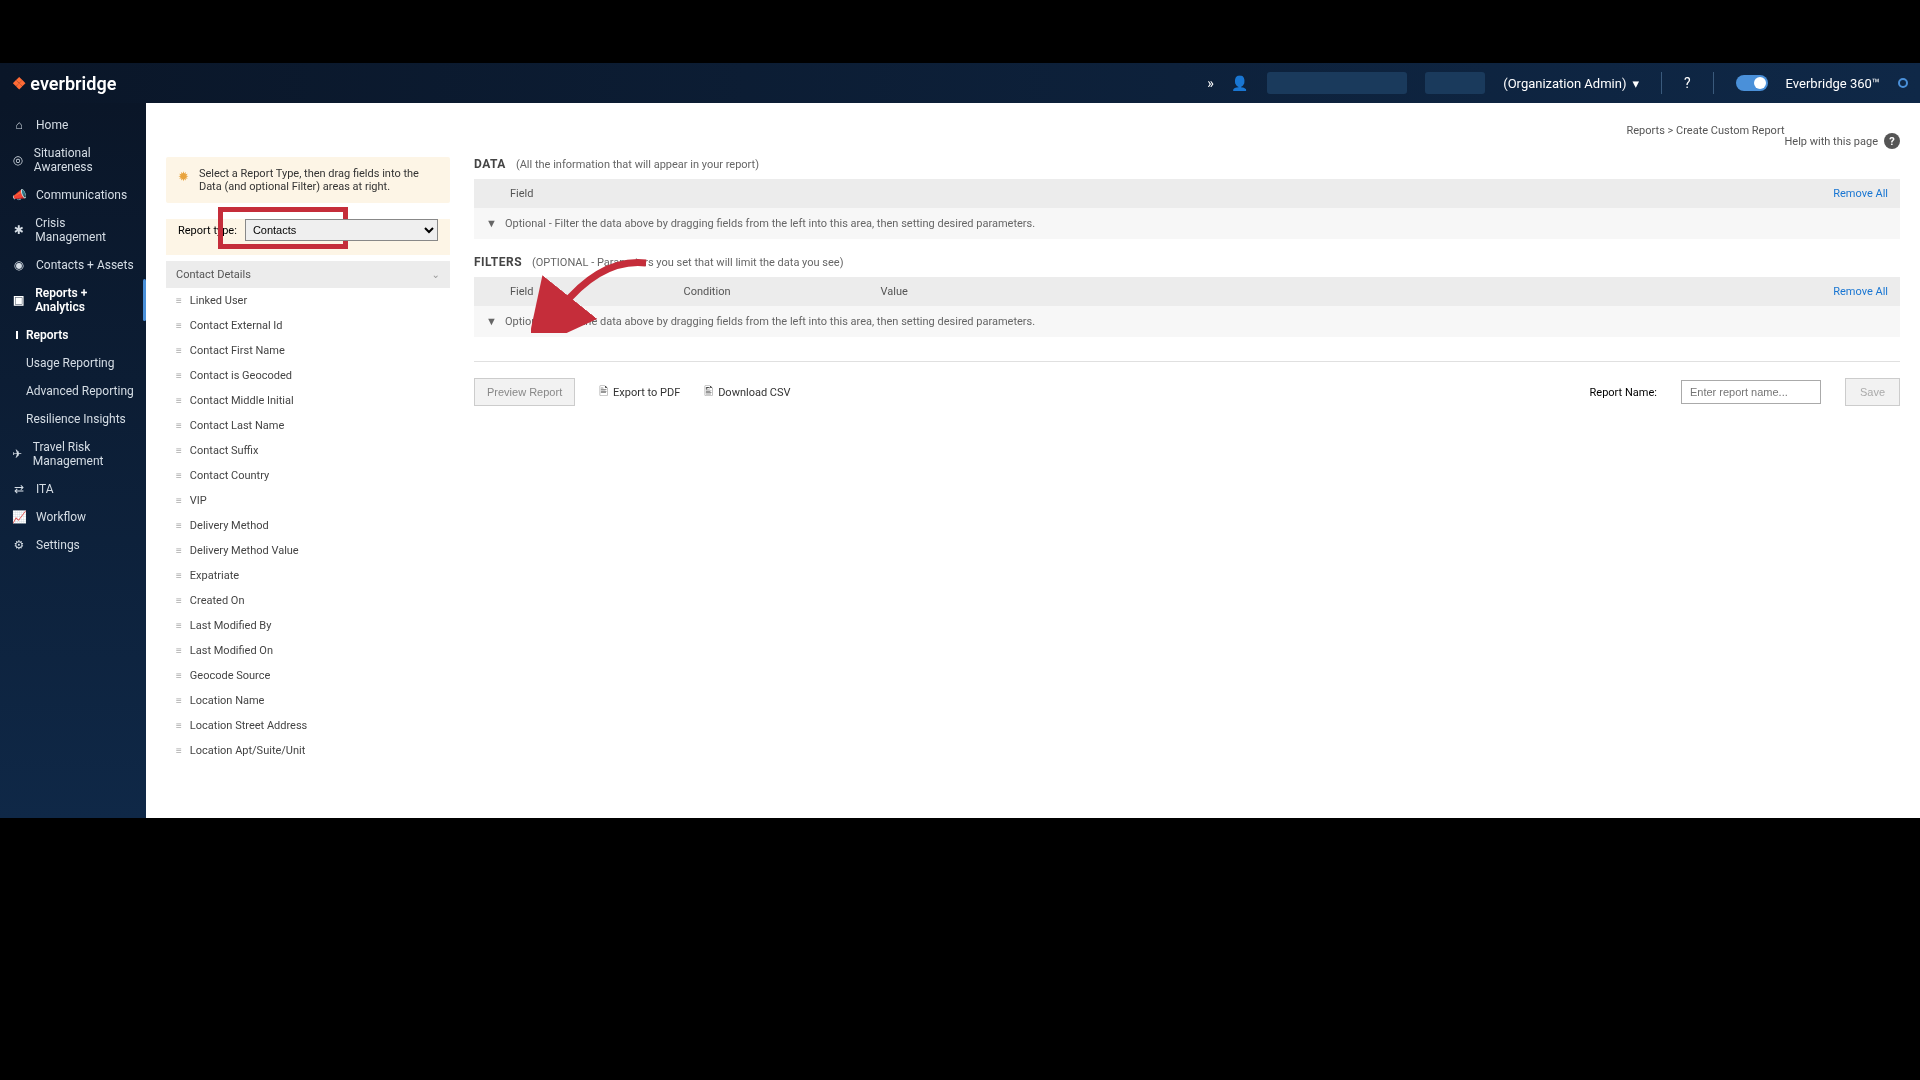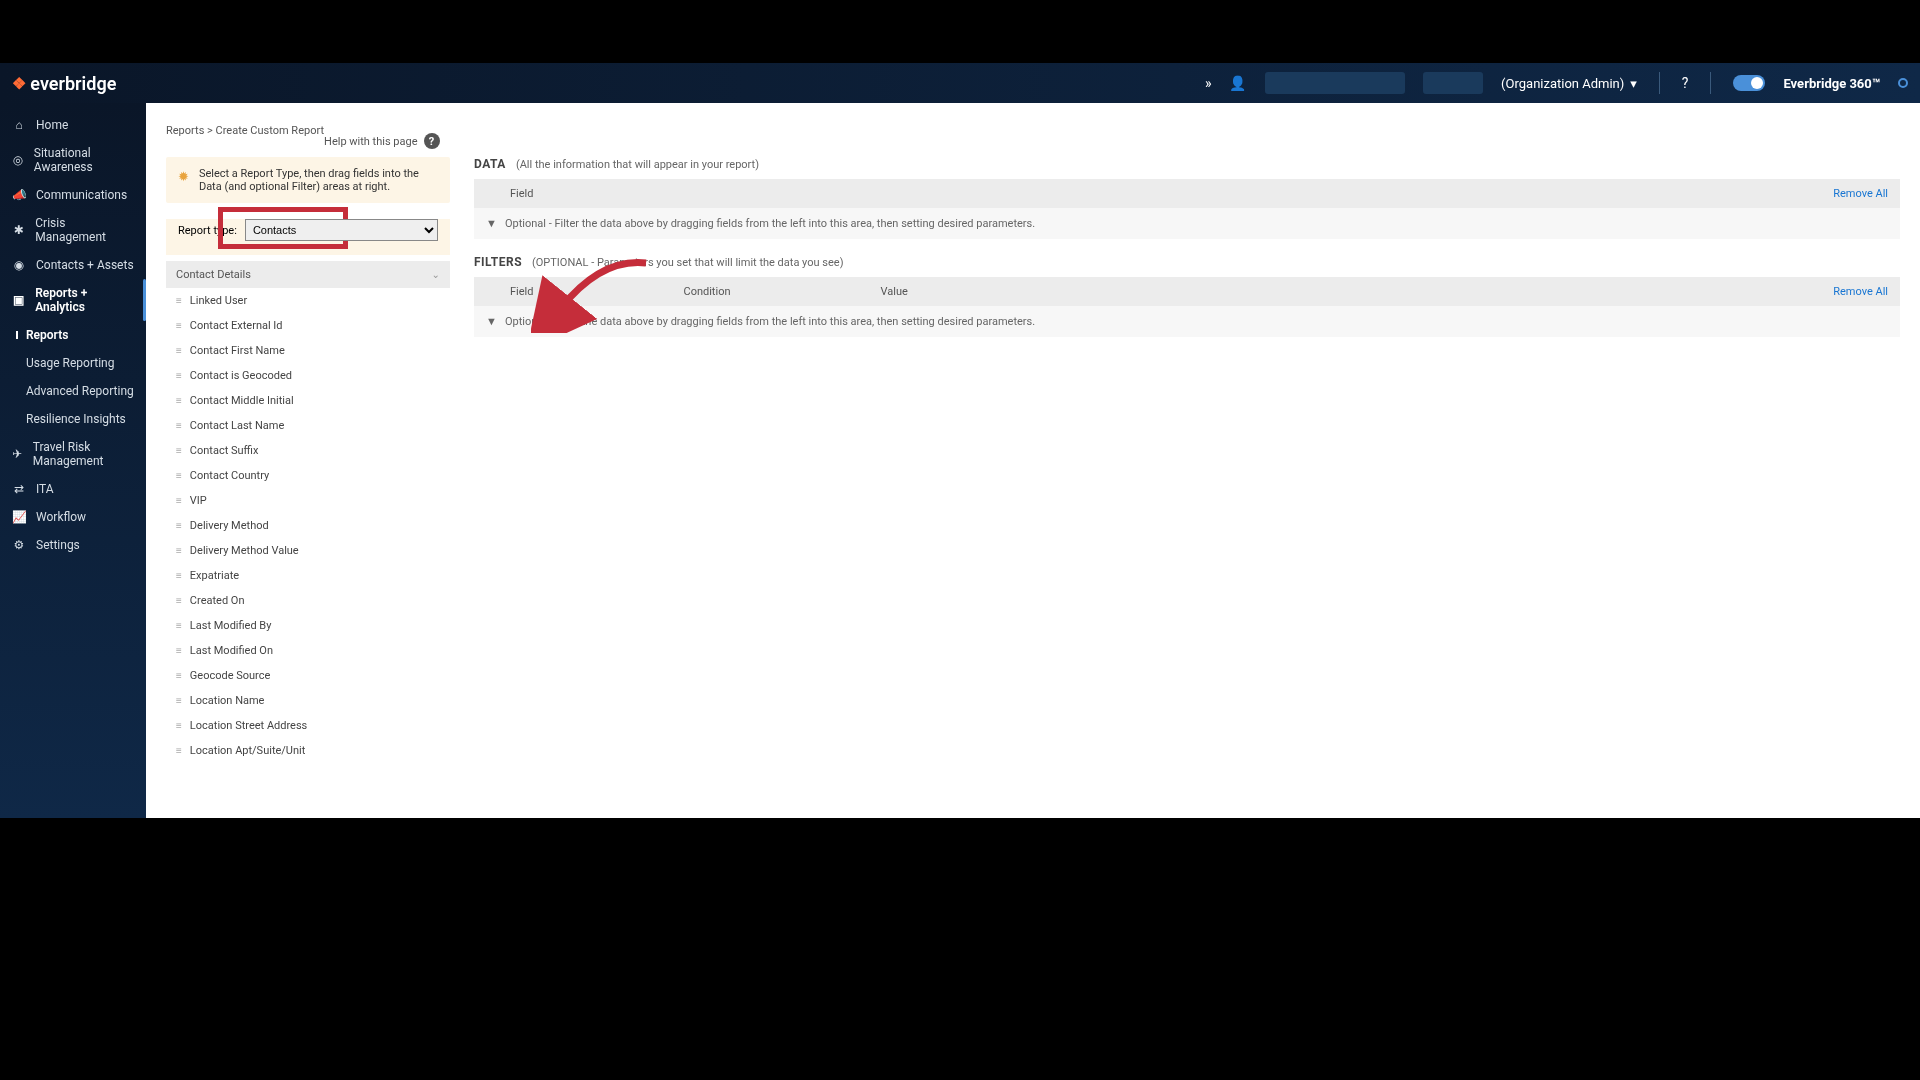--- a/index.html
+++ b/index.html
@@ -13,37 +13,37 @@
 .top-spacer { flex: 1; }
 .top-icons { display: flex; align-items: center; gap: 18px; }
 .top-icon { color: #fff; cursor: pointer; font-size: 14px; }
 .blur-box { background: #1a3a5c; border-radius: 3px; height: 22px; }
 .blur-box.w1 { width: 140px; }
 .blur-box.w2 { width: 60px; }
 .org-admin { font-size: 13px; display: flex; align-items: center; gap: 6px; cursor: pointer; }
 .divider { width: 1px; height: 22px; background: #3a5a7c; margin: 0 4px; }
 .toggle { width: 32px; height: 16px; background: #4a90d9; border-radius: 10px; position: relative; cursor: pointer; }
 .toggle::after { content: ''; position: absolute; width: 12px; height: 12px; background: #fff; border-radius: 50%; top: 2px; right: 2px; }
-.eb360 { font-size: 13px; font-weight: 700; }
+.eb360 { font-size: 13px; font-weight: 400; }
 .status-dot { width: 10px; height: 10px; border-radius: 50%; border: 2px solid #4a90d9; }
 
 .body-row { display: flex; flex: 1; min-height: 0; }
 .sidebar { width: 146px; background: linear-gradient(to bottom, #0a1628, #0f2847); color: #d5dde5; padding-top: 8px; position: relative; font-size: 12px; }
 .collapse { position: absolute; top: -4px; right: -6px; color: #8aa0b8; font-size: 11px; cursor: pointer; }
 .menu-item { display: flex; align-items: center; gap: 10px; padding: 7px 12px; cursor: pointer; }
 .menu-item.active { color: #fff; font-weight: 600; position: relative; }
 .menu-item.active::after { content: ''; position: absolute; right: 0; top: 0; bottom: 0; width: 3px; background: #4a90d9; border-radius: 2px; }
 .menu-icon { width: 14px; text-align: center; font-size: 12px; }
 .submenu { padding-left: 14px; }
 .sub-item { padding: 7px 12px; cursor: pointer; position: relative; }
 .sub-item.active { color: #fff; font-weight: 600; }
 .sub-item.active::before { content: ''; position: absolute; left: 2px; top: 10px; bottom: 10px; width: 2px; background: #fff; }
 
 .main { flex: 1; background: #fff; display: flex; flex-direction: column; min-width: 0; position: relative; }
-.breadcrumb-row { display: flex; align-items: center; justify-content: flex-start; padding: 8px 20px; font-size: 11px; color: #555; }
+.breadcrumb-row { display: flex; align-items: center; justify-content: flex-end; padding: 8px 20px; font-size: 11px; color: #555; }
 .breadcrumb a { color: #555; text-decoration: none; }
 .help-link { color: #555; display: flex; align-items: center; gap: 6px; cursor: pointer; margin-top: 22px; }
 .help-q { width: 16px; height: 16px; background: #555; color: #fff; border-radius: 50%; display: flex; align-items: center; justify-content: center; font-size: 11px; font-weight: bold; }
 .page-title { font-size: 20px; font-weight: 500; color: #333; padding: 4px 20px 12px; }
 
 .builder { display: flex; gap: 24px; padding: 0 20px; flex: 1; min-height: 0; }
 .left-col { width: 284px; display: flex; flex-direction: column; }
 .hint { background: #fdf5e6; padding: 10px 12px; border-radius: 2px; display: flex; gap: 10px; font-size: 11px; color: #333; }
 .hint-icon { color: #e8a33d; font-size: 13px; margin-top: 2px; }
 .report-type-row { display: flex; align-items: center; gap: 8px; margin-top: 16px; font-size: 11px; background: #fdf5e6; padding: 0 12px 14px; position: relative; }
@@ -299,19 +299,34 @@
               <span>Condition</span>
               <span>Value</span>
             </div>
             <span class="remove-all">Remove All</span>
           </div>
           <div class="drop-hint">
             <span class="filter-icon">▼</span>
             <span>Optional - Filter the data above by dragging fields from the left into this area, then setting desired parameters.</span>
           </div>
 
+          <div class="actions">
+            <button class="btn">Preview Report</button>
+            <span class="export-link">
+                <span>🖹</span>
+                <span>Export to PDF</span>
+              </span>
+            <span class="export-link">
+                <span>🖺</span>
+                <span>Download CSV</span>
+              </span>
+            <span class="actions-spacer"></span>
+            <span>Report Name:</span>
+            <input class="name-input" placeholder="Enter report name..." style="">
+            <button class="save-btn">Save</button>
+          </div>
         </div>
       </div>
     </div>
   </div>
 </div>
 
 <div class="letterbox-bottom"></div>
 
 </body></html>

